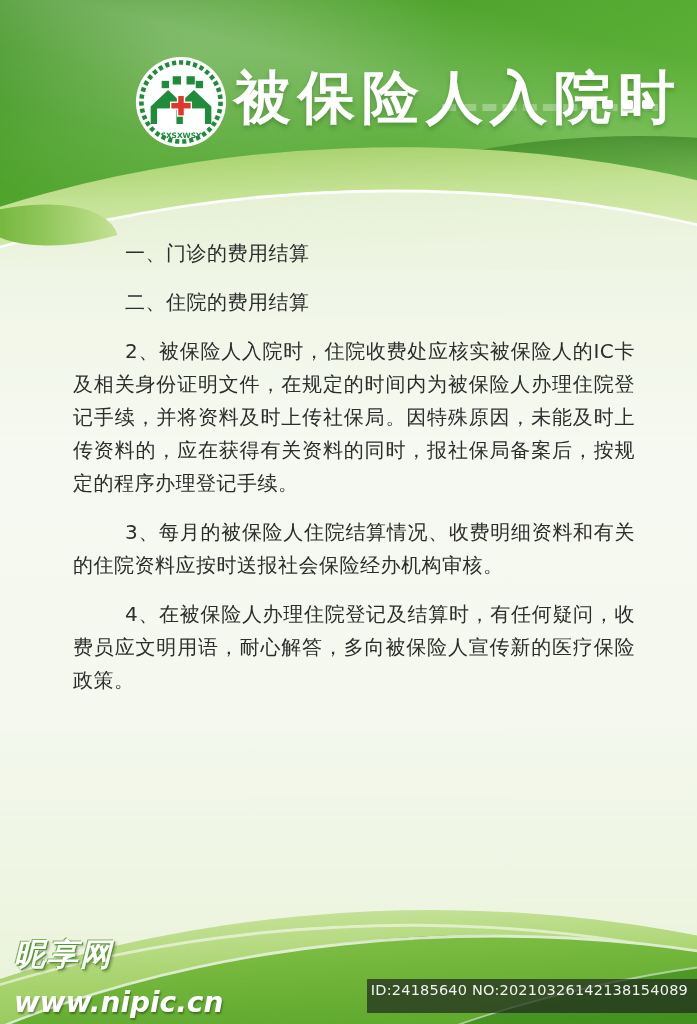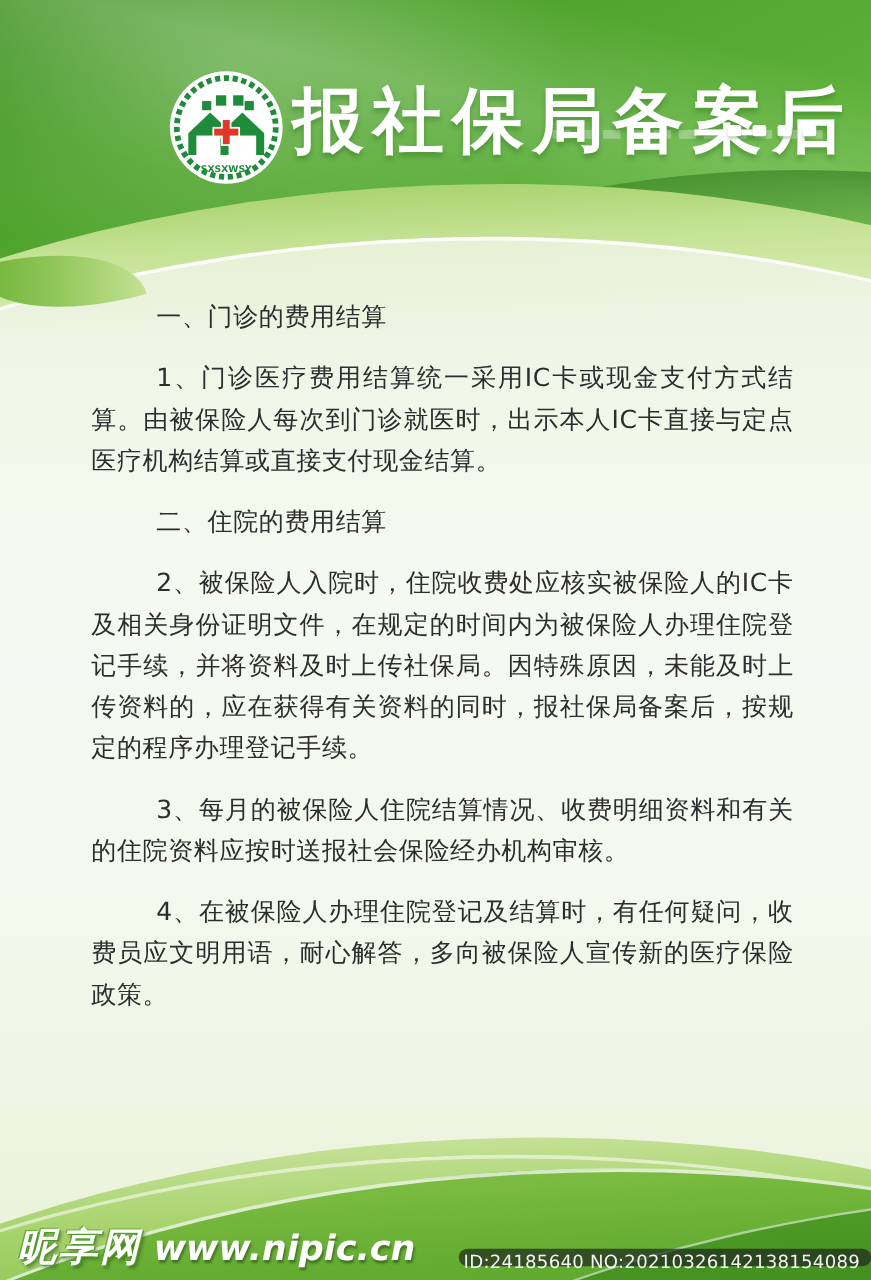--- a/index.html
+++ b/index.html
@@ -96,31 +96,32 @@
   .w-hl {
     left:-420px; top:66px; width:1560px; height:820px; transform:rotate(-2.7deg);
     border-top:3px solid rgba(255,255,255,0.55); background:transparent;
   }
 
   
   .site-mark {
     position:absolute; left:14px; bottom:5px; color:#ffffff;
     font-style:italic; font-weight:bold; display:flex; align-items:baseline; gap:10px;
     white-space:nowrap;
+    flex-direction:column;
   }
   .site-name {
     font-size:31px; letter-spacing:2px;
     text-shadow:1px 1px 0 #4e9a25, -1px -1px 0 rgba(78,154,37,.7), 2px 2px 3px rgba(0,0,0,.35);
   }
   .site-url { font-size:28px; text-shadow:1px 2px 2px rgba(0,0,0,.35); }
 
   .id-strip {
-    position:absolute; right:0; bottom:11px; height:14px; line-height:22px;
+    position:absolute; right:0; bottom:11px; height:34px; line-height:22px;
     padding:0 9px 0 4px; background:rgba(32,38,30,0.70);
-    color:#f2f2f2; font-size:14.5px; letter-spacing:0.2px; white-space:nowrap;border-radius:11px;
+    color:#f2f2f2; font-size:14.5px; letter-spacing:0.2px; white-space:nowrap;
   }
 </style>
 </head>
 <body>
 
 <div class="poster">
 
   <div class="hero">
     <div class="hero-beam"></div>
     <div class="hero-glow"></div>
@@ -149,32 +150,31 @@
           <rect x="45.5" y="42" width="9" height="24" fill="#ffffff"></rect>
           <rect x="38" y="49.5" width="24" height="9" fill="#ffffff"></rect>
           <rect x="47" y="43.5" width="6" height="21" fill="#e3362b"></rect>
           <rect x="39.5" y="51" width="21" height="6" fill="#e3362b"></rect>
         </g>
         <text x="50" y="89" font-size="8" font-weight="bold" fill="#1e8c3a" text-anchor="middle">SXSXWSY</text>
       </svg>
     </div>
 
     <div class="title-dash-line"></div>
-    <div class="title">报社保局备案后</div>
+    <div class="title">被保险人入院时</div>
     <div class="title-dots">
       <span></span>
         <span></span>
         <span></span>
         <span></span>
     </div>
   </div>
 
   <div class="content">
     <h2>一、门诊的费用结算</h2>
-    <p>1、门诊医疗费用结算统一采用IC卡或现金支付方式结算。由被保险人每次到门诊就医时，出示本人IC卡直接与定点医疗机构结算或直接支付现金结算。</p>
     <h2>二、住院的费用结算</h2>
     <p>2、被保险人入院时，住院收费处应核实被保险人的IC卡及相关身份证明文件，在规定的时间内为被保险人办理住院登记手续，并将资料及时上传社保局。因特殊原因，未能及时上传资料的，应在获得有关资料的同时，报社保局备案后，按规定的程序办理登记手续。</p>
     <p>3、每月的被保险人住院结算情况、收费明细资料和有关的住院资料应按时送报社会保险经办机构审核。</p>
     <p>4、在被保险人办理住院登记及结算时，有任何疑问，收费员应文明用语，耐心解答，多向被保险人宣传新的医疗保险政策。</p>
   </div>
 
   <div class="waves">
     <div class="w w-lime"></div>
     <div class="w w-hl"></div>
     <div class="w w-mid"></div>

